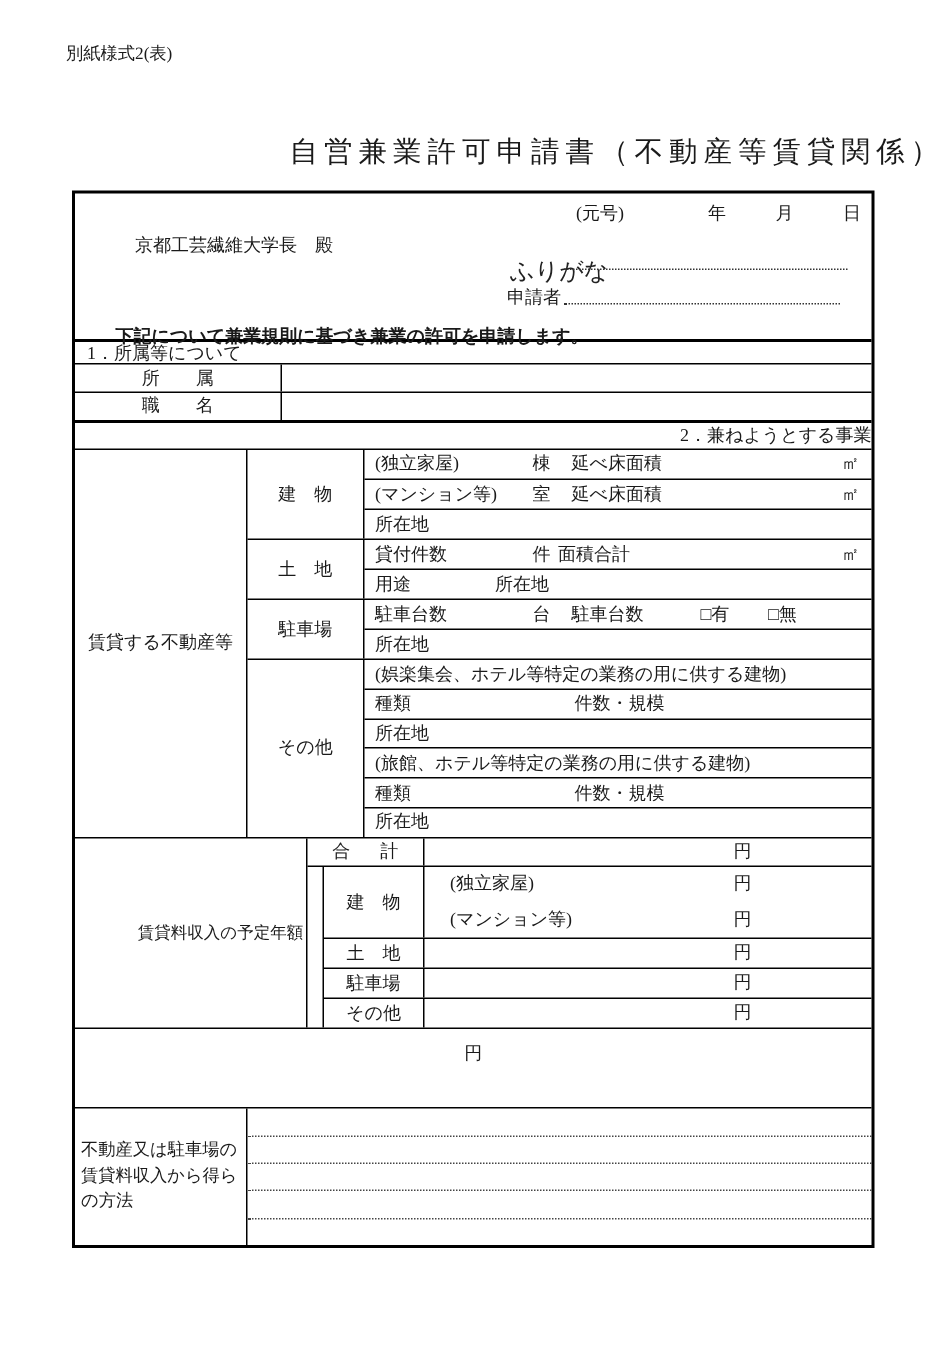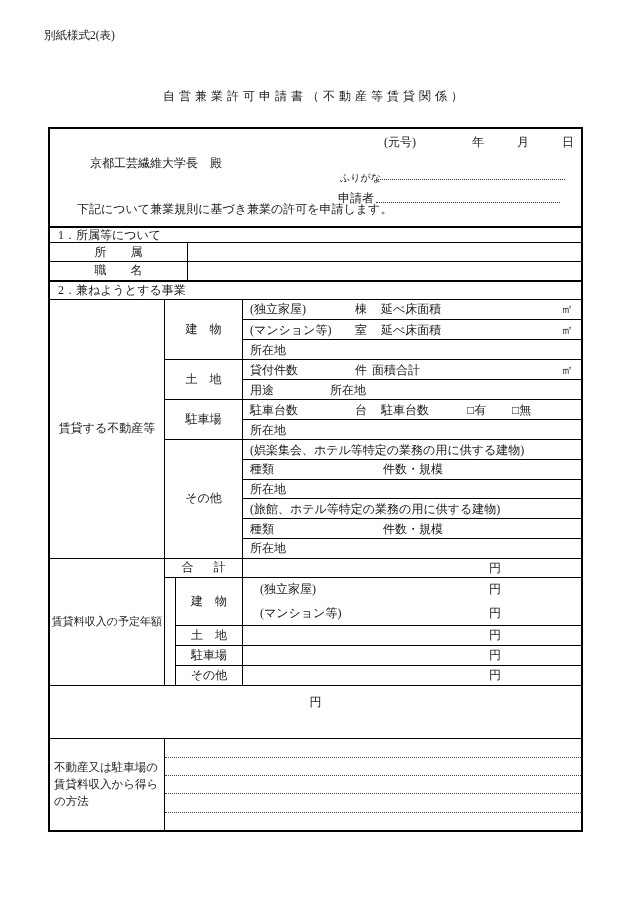--- a/index.html
+++ b/index.html
@@ -3,55 +3,55 @@
 <meta charset="utf-8">
 <style>
   html,body{margin:0;padding:0;}
   body{
     width:630px;height:903px;background:#ffffff;position:relative;
     font-family:"Liberation Serif","DejaVu Serif",serif;
     color:#1a1a1a;font-size:12px;
     -webkit-font-smoothing:antialiased;
   }
   .corner{position:absolute;left:44px;top:28px;font-size:11.5px;}
-  .title{position:absolute;left:0;top:88px;width:100%;text-align:center;
-    font-size:12px;letter-spacing:4px;}
+  .title{position:absolute;left:0;top:88px;width:100%;text-align:right;
+    font-size:19px;letter-spacing:4px;}
   .tbl{position:absolute;left:48px;top:127px;width:535px;height:705px;
     border:2px solid #000;box-sizing:border-box;display:flex;flex-direction:column;}
   .tbl *{box-sizing:border-box;}
 
   
   .secA{height:104px;position:relative;}
   .abs{position:absolute;white-space:nowrap;}
-  .furisize{font-size:10px;color:#222;}
+  .furisize{font-size:16px;color:#222;}
   .dotline{border-bottom:1.5px dotted #333;height:13px;}
 
   
   .secB{height:17px;border-top:2px solid #000;padding-left:8px;line-height:14px;}
-  .secE{height:19px;border-top:2px solid #000;padding-left:8px;line-height:17px;}
+  .secE{height:19px;border-top:2px solid #000;padding-left:8px;line-height:17px;text-align:right;}
 
   .rowSD{height:20px;border-top:1px solid #000;display:flex;}
   .sd-label{width:138px;border-right:1px solid #000;display:flex;align-items:center;justify-content:center;letter-spacing:6px;padding-left:6px;}
   .sd-input{flex:1;}
 
   
   .secF{height:259px;border-top:1px solid #000;display:flex;}
   .col1{width:115px;border-right:1px solid #000;display:flex;align-items:center;justify-content:center;text-align:center;}
   .f-main{flex:1;display:flex;flex-direction:column;}
   .f-group{display:flex;}
   .f-group + .f-group{border-top:1px solid #000;}
   .f-label{width:78px;border-right:1px solid #000;display:flex;align-items:center;justify-content:center;}
   .f-rows{flex:1;display:flex;flex-direction:column;}
   .f-row{flex:1;position:relative;}
   .f-row + .f-row{border-top:1px solid #000;}
   .pos{position:absolute;top:50%;transform:translateY(-50%);white-space:nowrap;}
 
   
   .secG{height:127px;border-top:1px solid #000;display:flex;}
-  .g-side{font-size:11px;}
+  .g-side{font-size:11px;margin-left:40px;}
   .g-main{flex:1;display:flex;flex-direction:column;}
   .g-total{height:20px;display:flex;border-bottom:1px solid #000;}
   .g-total-label{width:78px;border-right:1px solid #000;display:flex;align-items:center;justify-content:center;letter-spacing:4px;padding-left:4px;}
   .g-total-detail{flex:1;position:relative;}
   .g-nest{flex:1;display:flex;}
   .g-box{flex:1;margin-left:10px;border-left:1px solid #000;display:flex;flex-direction:column;}
   .g-row{display:flex;}
   .g-row + .g-row{border-top:1px solid #000;}
   .g-label{width:67px;border-right:1px solid #000;display:flex;align-items:center;justify-content:center;}
   .g-detail{flex:1;position:relative;}
@@ -83,21 +83,21 @@
   <div class="secA">
     <span class="abs" style="left:334px;top:5px;">(元号)</span>
     <span class="abs" style="left:422px;top:5px;">年</span>
     <span class="abs" style="left:467px;top:5px;">月</span>
     <span class="abs" style="left:512px;top:5px;">日</span>
     <span class="abs" style="left:40px;top:26px;">京都工芸繊維大学長　殿</span>
     <span class="abs furisize" style="left:290px;top:42px;">ふりがな</span>
     <span class="abs dotline" style="left:326px;top:38px;width:189px;"></span>
     <span class="abs" style="left:288px;top:61px;">申請者</span>
     <span class="abs dotline" style="left:326px;top:61px;width:184px;"></span>
-    <span class="abs" style="left:27px;top:72px;">下記について兼業規則に基づき兼業の許可を申請します。</span>
+    <span class="abs" style="left:27px;top:87px;font-weight:bold;">下記について兼業規則に基づき兼業の許可を申請します。</span>
   </div>
 
   <div class="secB">1．所属等について</div>
   <div class="rowSD">
     <div class="sd-label">所　属</div>
     <div class="sd-input"></div>
   </div>
   <div class="rowSD">
     <div class="sd-label">職　名</div>
     <div class="sd-input"></div>

